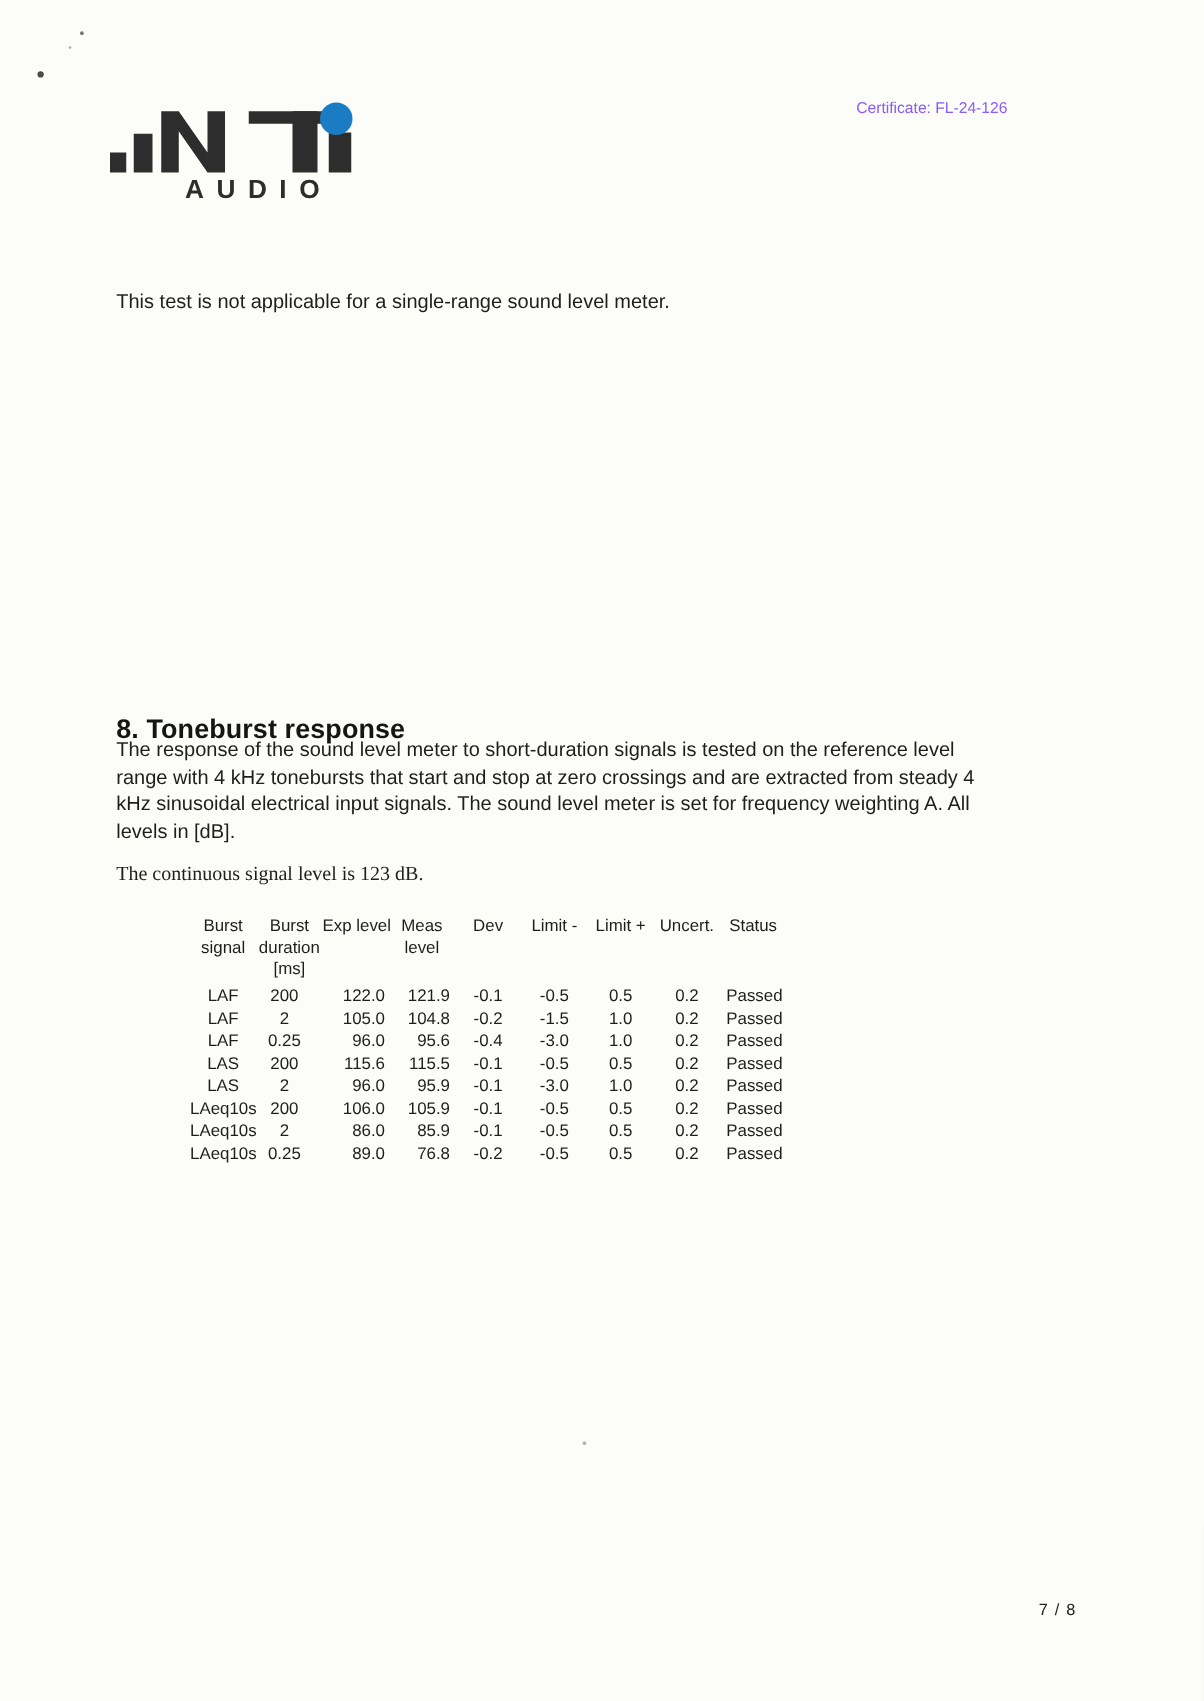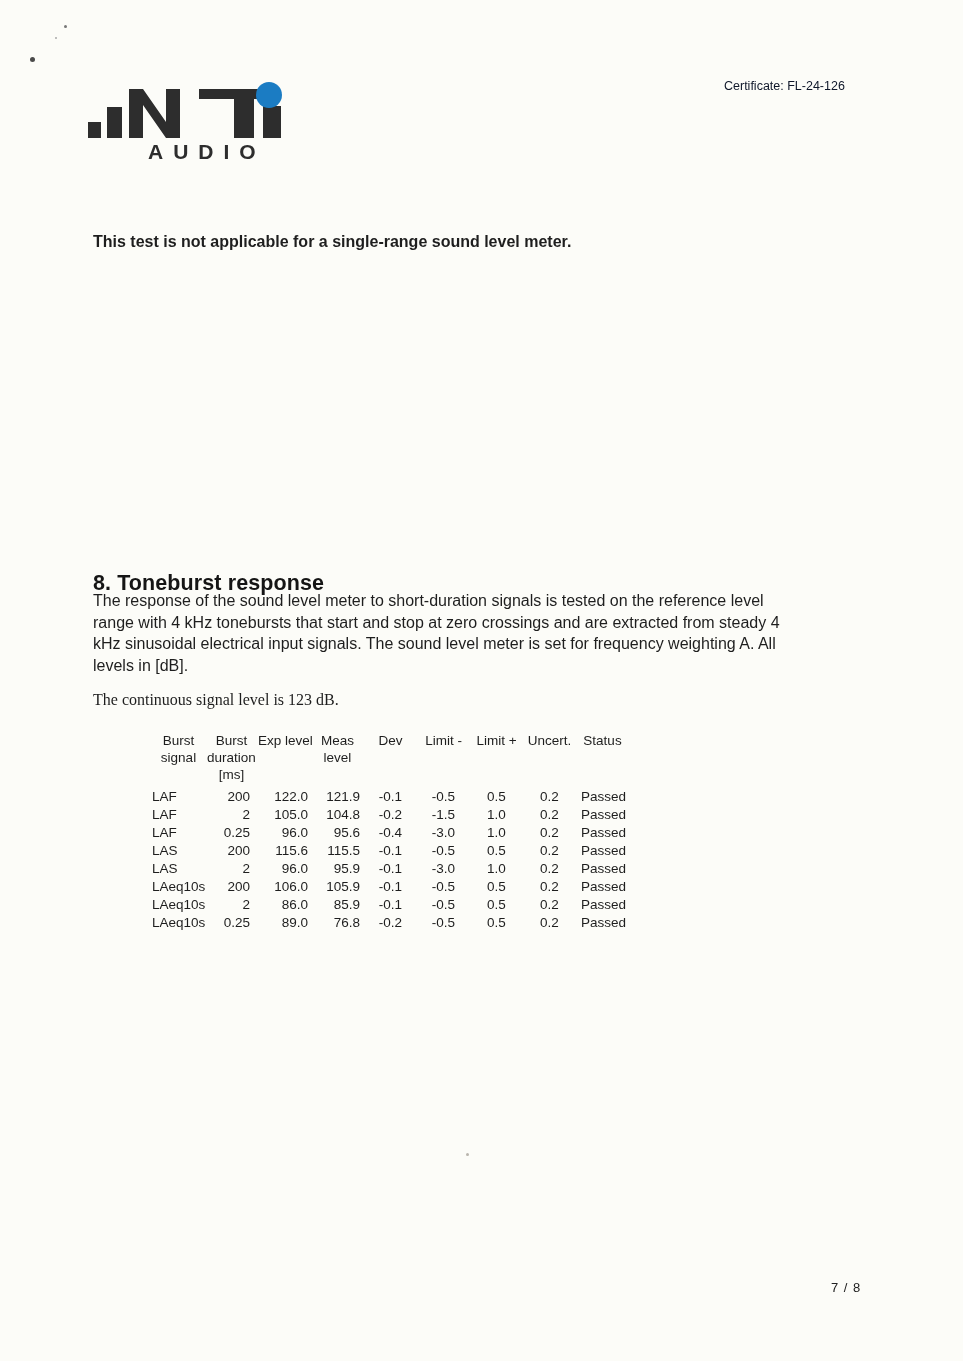--- a/index.html
+++ b/index.html
@@ -27,54 +27,54 @@
   
   .logo { position: absolute; left: 88px; top: 78px; width: 210px; height: 90px; }
   .logo svg { display: block; }
   .logo-sub {
     position: absolute; left: 60px; top: 62px;
     font-size: 21px; font-weight: bold; letter-spacing: 10px;
     color: #2d2d2d; white-space: nowrap;
   }
 
   .certificate {
-    position: absolute; left: 724px; top: 79px;
-    font-size: 12.5px; color: #0f172a;
+    position: absolute; left: 685px; top: 79px;
+    font-size: 12.5px; color: #8b5cf6;
   }
 
   .h-section {
     position: absolute; left: 93px;
     font-size: 21.5px; font-weight: bold; color: #151515;
     white-space: nowrap; letter-spacing: 0.1px;
   }
   .h-7 { top: 202px; }
   .h-8 { top: 571px; }
 
   .body-text {
     position: absolute; left: 93px;
     font-size: 16px; color: #1e1e1e;
     line-height: 21.5px; white-space: pre-line;
   }
-  .p-7  { top: 231px; font-weight: bold; }
+  .p-7  { top: 231px; }
   .p-8  { top: 590px; width: 770px; }
   .p-8b { top: 689px; font-family: Liberation Serif, serif; }
 
   
   .tb-table {
     position: absolute; left: 152px; top: 732px; width: 477px;
     border-collapse: collapse; table-layout: fixed;
     font-size: 13.5px; color: #1e1e1e;
   }
   .tb-table th {
     font-weight: 400; vertical-align: top; text-align: center;
     line-height: 17px; padding: 0 0 5px 0; white-space: nowrap;
   }
   .tb-table td { line-height: 18px; padding: 0; white-space: nowrap; }
-  .tb-table td:nth-child(1) { text-align: left; }
-  .tb-table td:nth-child(2) { text-align: right; padding-right: 8px; }
+  .tb-table td:nth-child(1) { text-align: center; }
+  .tb-table td:nth-child(2) { text-align: center; padding-right: 8px; }
   .tb-table td:nth-child(3) { text-align: right; padding-right: 3px; }
   .tb-table td:nth-child(4) { text-align: right; padding-right: 4px; }
   .tb-table td:nth-child(5),
   .tb-table td:nth-child(6),
   .tb-table td:nth-child(7),
   .tb-table td:nth-child(8) { text-align: center; }
   .tb-table td:nth-child(9) { text-align: left; padding-left: 5px; }
 
   .page-number {
     position: absolute; left: 831px; top: 1280px;

